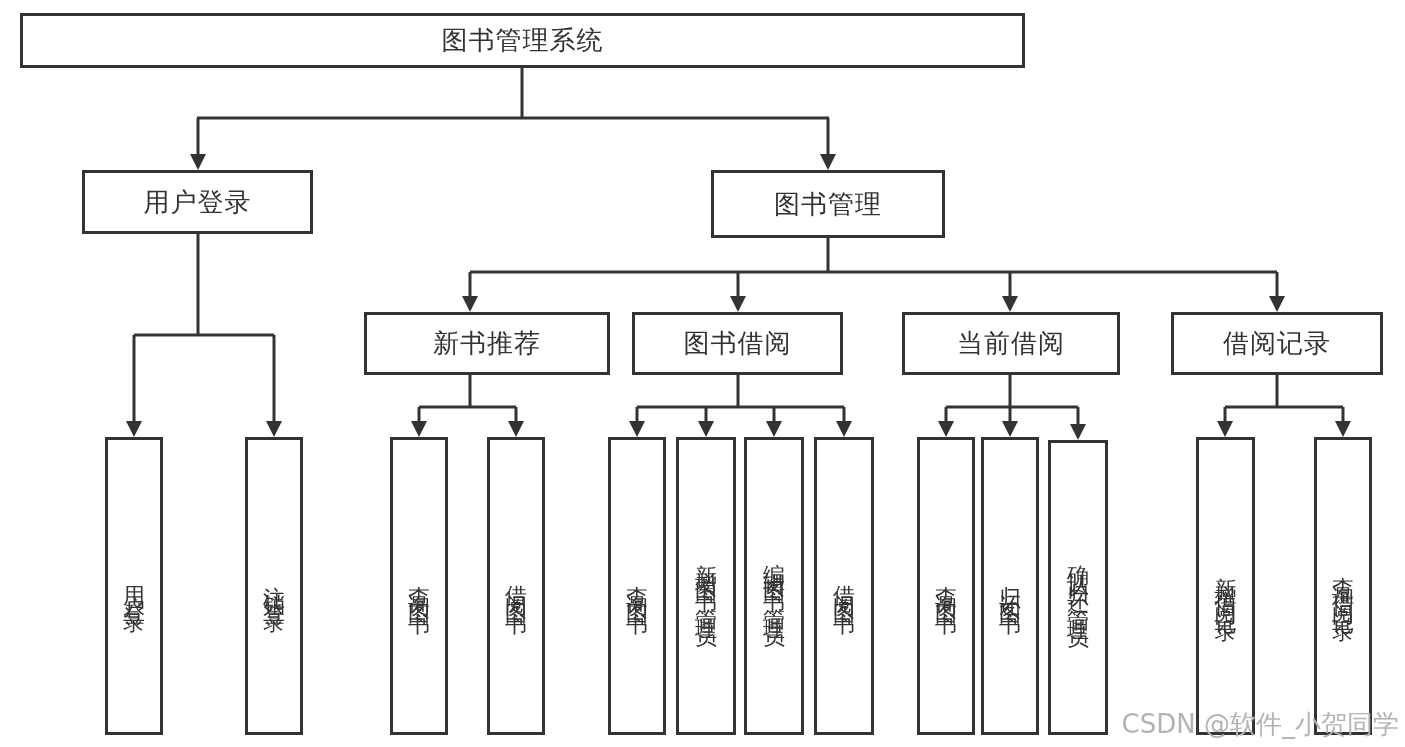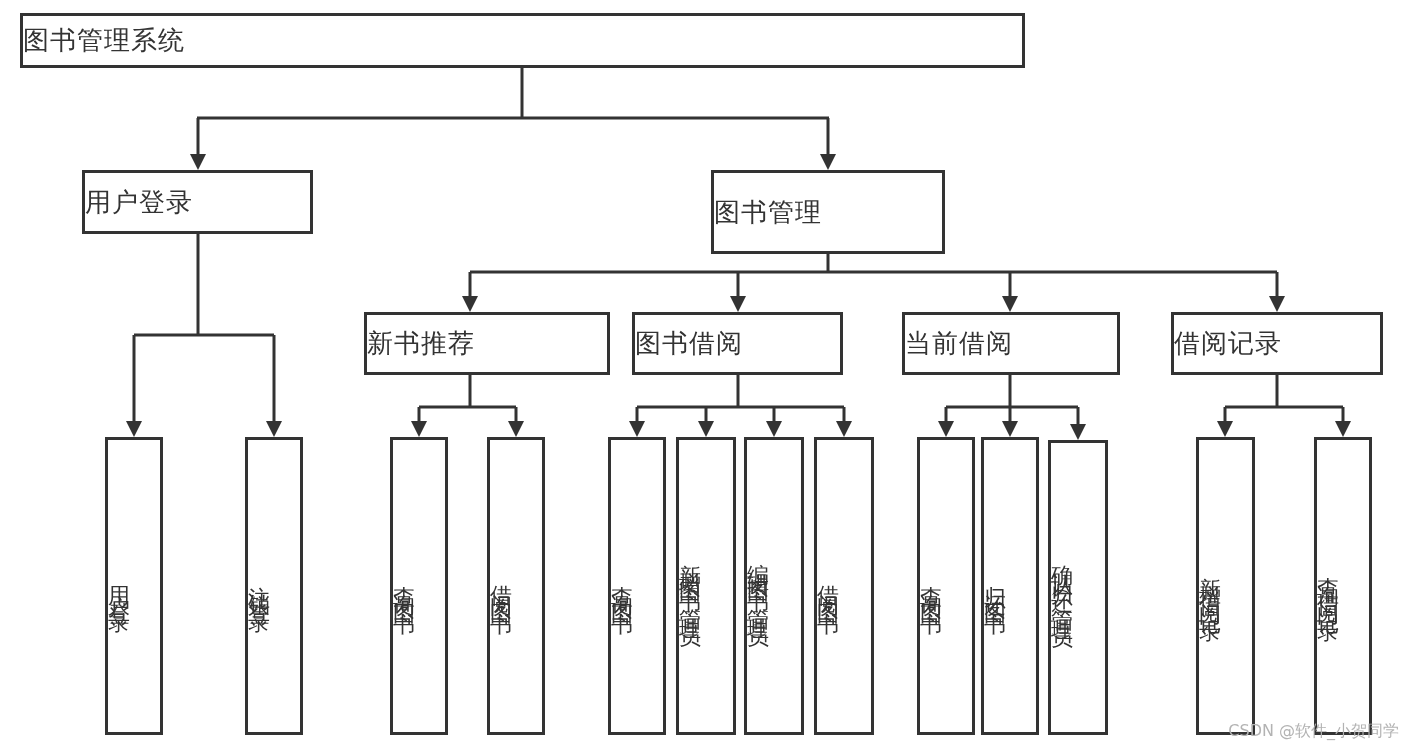--- a/index.html
+++ b/index.html
@@ -24,42 +24,42 @@
   }
   .connectors line { stroke: currentColor; stroke-width: 3; }
   .connectors polygon { fill: currentColor; }
   .node {
     position: absolute;
     box-sizing: border-box;
     border: 3px solid var(--line);
     background: var(--background);
     display: flex;
     align-items: center;
-    justify-content: flex-start;
+    justify-content: center;
     color: var(--text);
     z-index: 2;
   }
   .node.h span {
     font-size: 26px;
     letter-spacing: 1px;
     white-space: nowrap;
   }
   .node.v span {
     writing-mode: vertical-rl;
     text-orientation: mixed;
     font-size: 22px;
     letter-spacing: 9px;
     line-height: 1;
     white-space: nowrap;
   }
   .watermark {
     position: absolute;
     right: 6px;
     bottom: 5px;
-    font-size: 16px;
+    font-size: 26px;
     color: var(--watermark);
     z-index: 5;
     white-space: nowrap;
   }
 </style>
 </head>
 <body>
 
 <div class="stage">
 
@@ -118,21 +118,21 @@
       <polygon points="1335,421 1351,421 1343,437"></polygon>
     </svg>
 
   <div class="node h" style="left:20px;top:13px;width:1005px;height:55px">
     <span>图书管理系统</span>
   </div>
 
   <div class="node h" style="left:82px;top:170px;width:231px;height:64px">
     <span>用户登录</span>
   </div>
-  <div class="node h" style="left:711px;top:170px;width:234px;height:84px">
+  <div class="node h" style="left:711px;top:170px;width:234px;height:68px">
     <span>图书管理</span>
   </div>
 
   <div class="node h" style="left:364px;top:312px;width:246px;height:63px">
     <span>新书推荐</span>
   </div>
   <div class="node h" style="left:632px;top:312px;width:211px;height:63px">
     <span>图书借阅</span>
   </div>
   <div class="node h" style="left:902px;top:312px;width:218px;height:63px">

